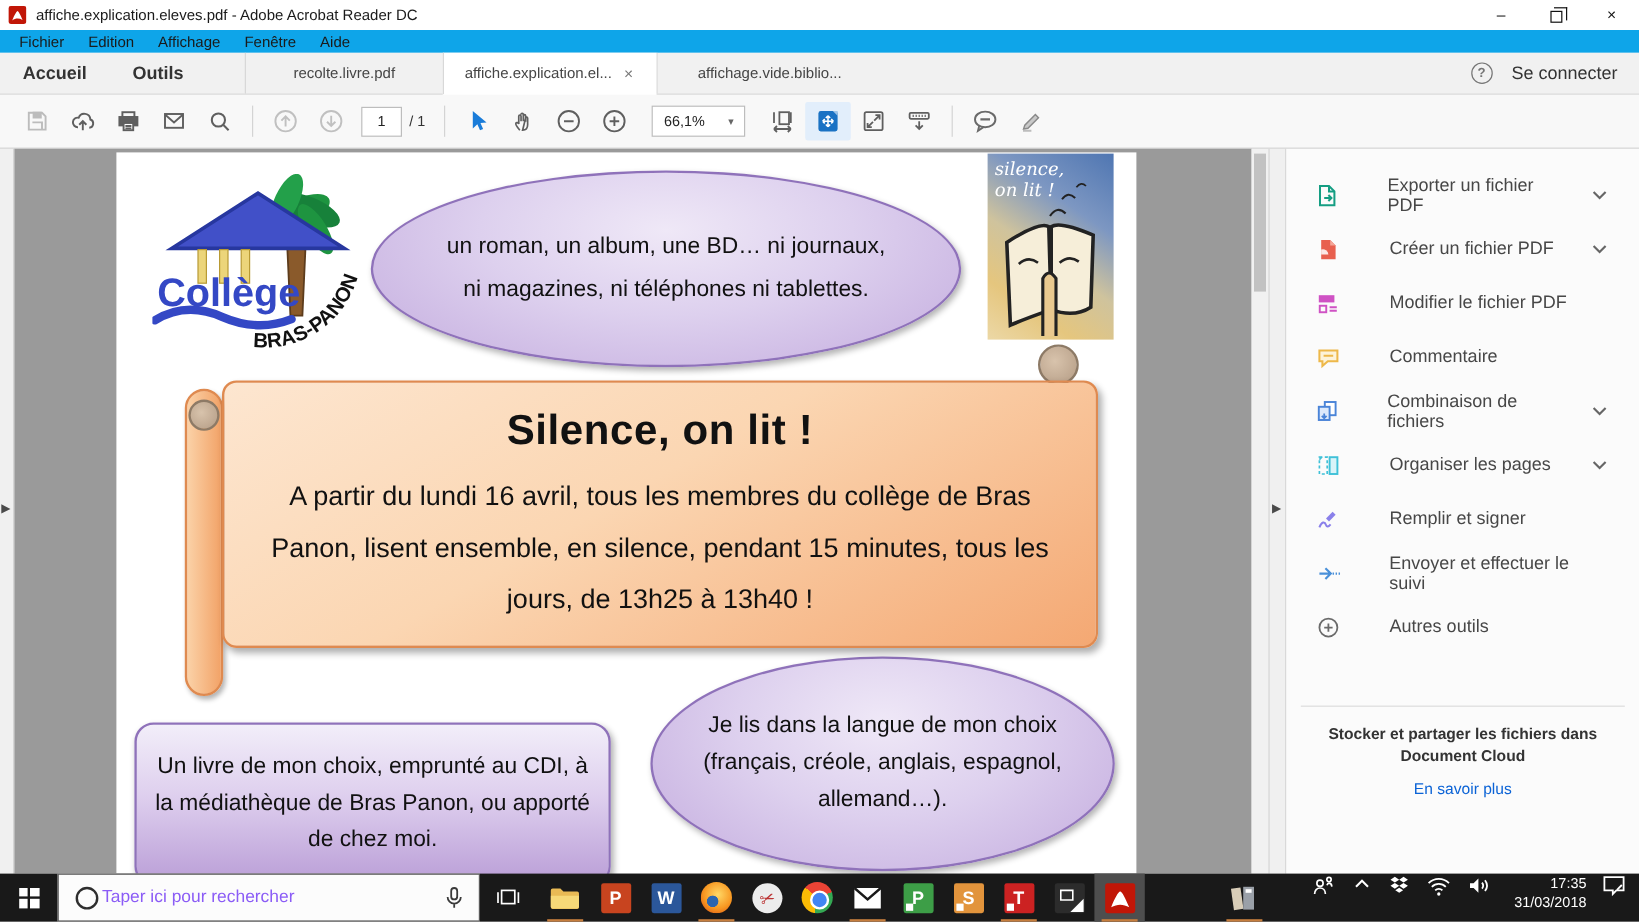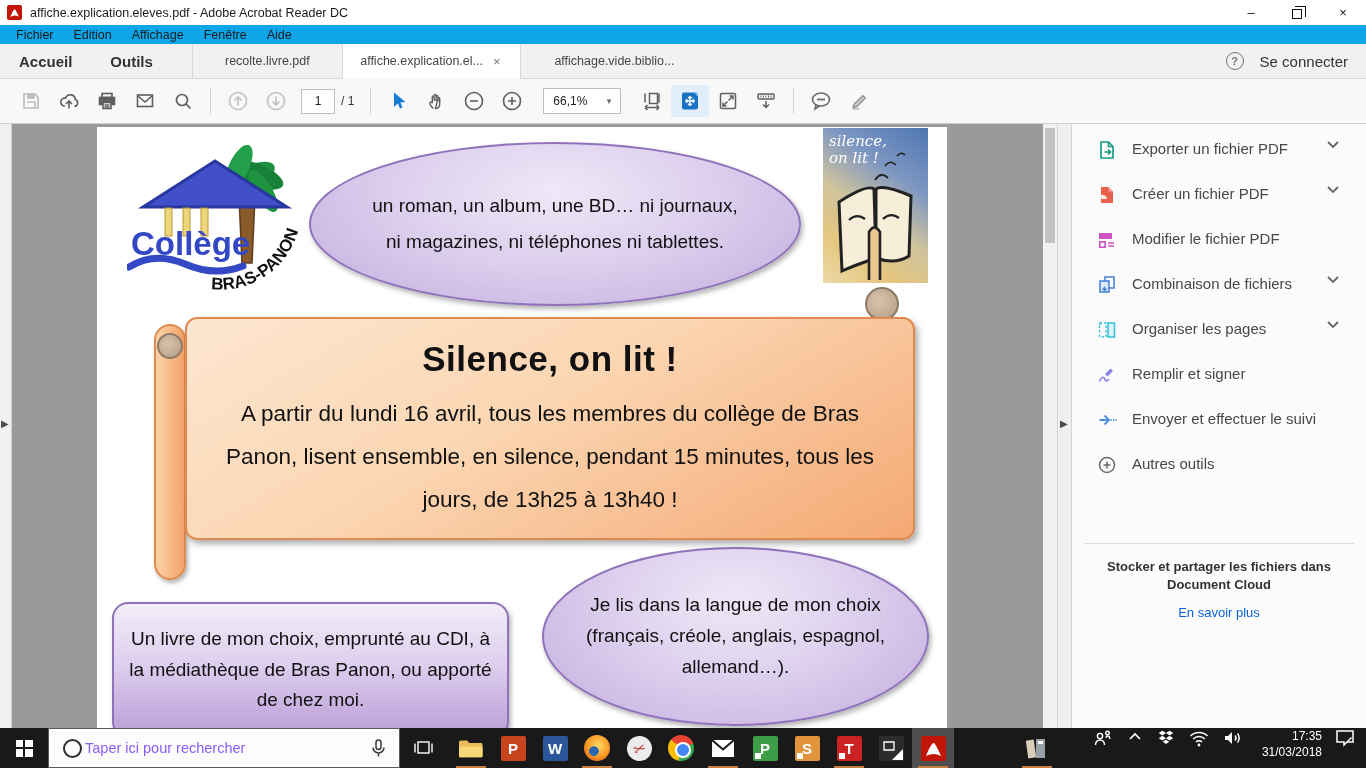--- a/index.html
+++ b/index.html
@@ -18,21 +18,21 @@
 
   
   .menubar { position:absolute; left:0; top:25px; width:1366px; height:19px; background:#0ea5e9; display:flex; align-items:center; padding-left:6px; }
   .menu-item { font-size:12.5px; color:#1a1a1a; padding:0 10px; }
 
   
   .tabbar { position:absolute; left:0; top:44px; width:1366px; height:35px; background:#f1f1f1; border-bottom:1px solid #d8d8d8; display:flex; align-items:stretch; }
   .tab-top { display:flex; align-items:center; padding:0 19px; font-size:15px; font-weight:600; color:#333; }
   .doc-tab { display:flex; align-items:center; justify-content:center; gap:8px; font-size:12.5px; color:#454545; border-left:1px solid #d8d8d8; }
   .doc-tab:last-of-type { border-right:1px solid #d8d8d8; }
-  .doc-tab.t1 { width:150px; margin-left:20px; }
+  .doc-tab.t1 { width:165px; margin-left:32px; }
   .doc-tab.t2 { width:178px; background:#fff; position:relative; margin-bottom:-1px; border-bottom:1px solid #fff; }
   .doc-tab.t3 { width:188px;text-align:right; }
   .tab-close { color:#777; font-size:13px; padding:0 2px; }
   .tabbar-right { margin-left:auto; display:flex; align-items:center; gap:16px; padding-right:18px; }
   .help-circle { width:18px; height:18px; border-radius:50%; border:1.5px solid #757575; color:#757575; font-size:11px; display:flex; align-items:center; justify-content:center; font-weight:700; }
   .signin { font-size:15px; color:#333; }
 
   
   .toolbar { position:absolute; left:0; top:79px; width:1366px; height:45px; background:#f8f8f8; border-bottom:1px solid #cfcfcf; display:flex; align-items:center; padding-left:12px; }
   .tbtn { width:38px; height:32px; display:flex; align-items:center; justify-content:center; border-radius:2px; }
@@ -76,21 +76,21 @@
   .curl { position:absolute; border-radius:50%; background:radial-gradient(circle at 40% 40%, #d8c3ac, #b49c85); border:2px solid #8d7a66; z-index:3; }
   .curl-left { left:60px; top:206px; width:26px; height:26px; }
   .curl-right { left:768px; top:160px; width:34px; height:34px; z-index:1; }
   .stamp { position:absolute; left:726px; top:1px; width:105px; height:155px;
     background:linear-gradient(215deg, #4f76b2 0%, #7d97c2 30%, #cfc39d 55%, #e5c67e 78%, #ecd8a6 100%); }
   .stamp-text { position:absolute; left:6px; top:5px; width:80px; font-family:"DejaVu Serif", serif; font-style:italic; color:#fff; font-size:15px; line-height:1.15; text-align:left; }
   .logo { position:absolute; left:30px; top:18px; }
 
   
   .tools-panel { position:absolute; left:1072px; top:0; width:294px; height:604px; background:#fbfbfb; padding-top:16px; }
-  .tp-item { height:45px; display:flex; padding:0 26px 0 24px; }
+  .tp-item { height:45px; display:flex; align-items:center; padding:0 26px 0 24px;gap:26px; }
   .tp-icon { width:22px; display:flex; justify-content:center; }
   .tp-label { margin-left:14px; font-size:15px; color:#474747; }
   .tp-chev { margin-left:auto; }
   .tp-divider { margin:43px 12px 0; border-top:1px solid #dcdcdc; }
   .tp-promo { margin:14px auto 0; width:252px; font-size:13px; font-weight:700; color:#333; text-align:center; line-height:1.35; }
   .tp-link { margin-top:12px; text-align:center; font-size:13px; color:#0b63d6; }
 
   
   .taskbar { position:absolute; left:0; top:728px; width:1366px; height:40px; background:#191919; display:flex; align-items:stretch; }
   .start-btn { width:48px; display:flex; align-items:center; justify-content:center; }
@@ -421,20 +421,29 @@
       <span class="tp-icon">
           <svg width="20" height="20">
             <rect x="2" y="3" width="13" height="6" fill="#cf52c4"></rect>
             <rect x="2.8" y="11.8" width="5.4" height="5.4" fill="none" stroke="#cf52c4" stroke-width="1.6"></rect>
             <path d="M11 13 h6 M11 16 h6" stroke="#cf52c4" stroke-width="1.6"></path>
           </svg>
         </span>
       <span class="tp-label">Modifier le fichier PDF</span>
     </div>
 
+    <div class="tp-item">
+      <span class="tp-icon">
+          <svg width="20" height="20">
+            <path d="M2.5 4 h15 v9 H9.5 l-4.5 4 v-4 H2.5z" fill="#fdf3d9" stroke="#edb84a" stroke-width="1.7"></path>
+            <path d="M6 8.5 h8" stroke="#edb84a" stroke-width="1.6"></path>
+          </svg>
+        </span>
+      <span class="tp-label">Commentaire</span>
+    </div>
 
     <div class="tp-item">
       <span class="tp-icon">
           <svg width="20" height="20">
             <rect x="8" y="2" width="9" height="11" fill="#fff" stroke="#4a84d8" stroke-width="1.6"></rect>
             <rect x="3" y="6" width="9" height="11" fill="#dce9fb" stroke="#4a84d8" stroke-width="1.6"></rect>
             <path d="M7.5 15.5 v-4 m-2 2 l2 2 2-2" fill="none" stroke="#4a84d8" stroke-width="1.5"></path>
           </svg>
         </span>
       <span class="tp-label">Combinaison de fichiers</span>

